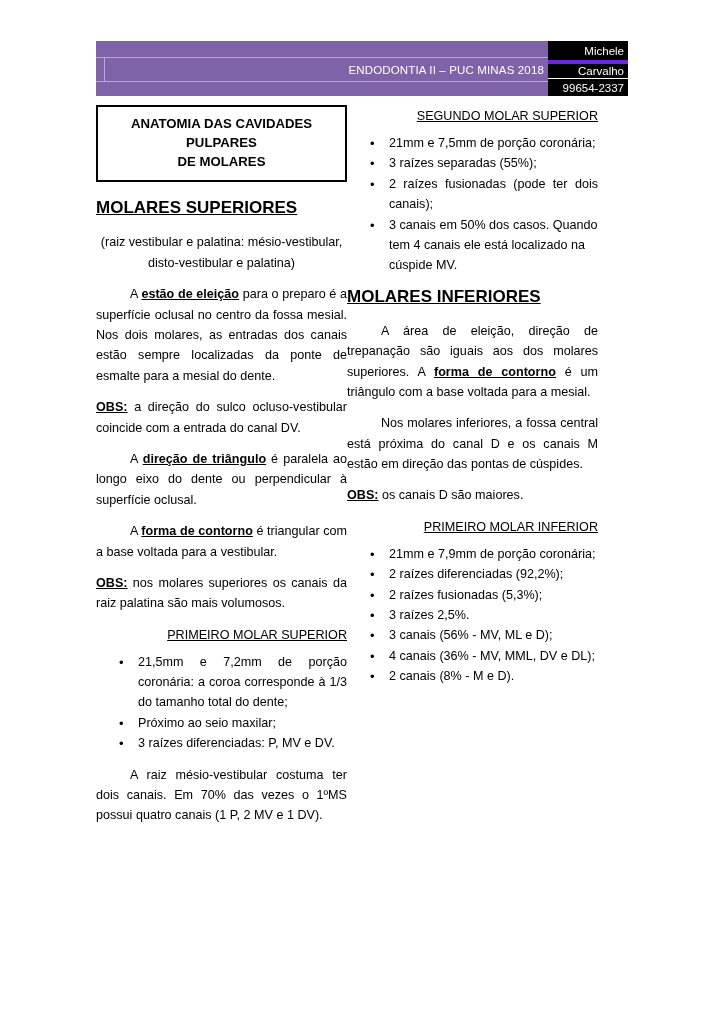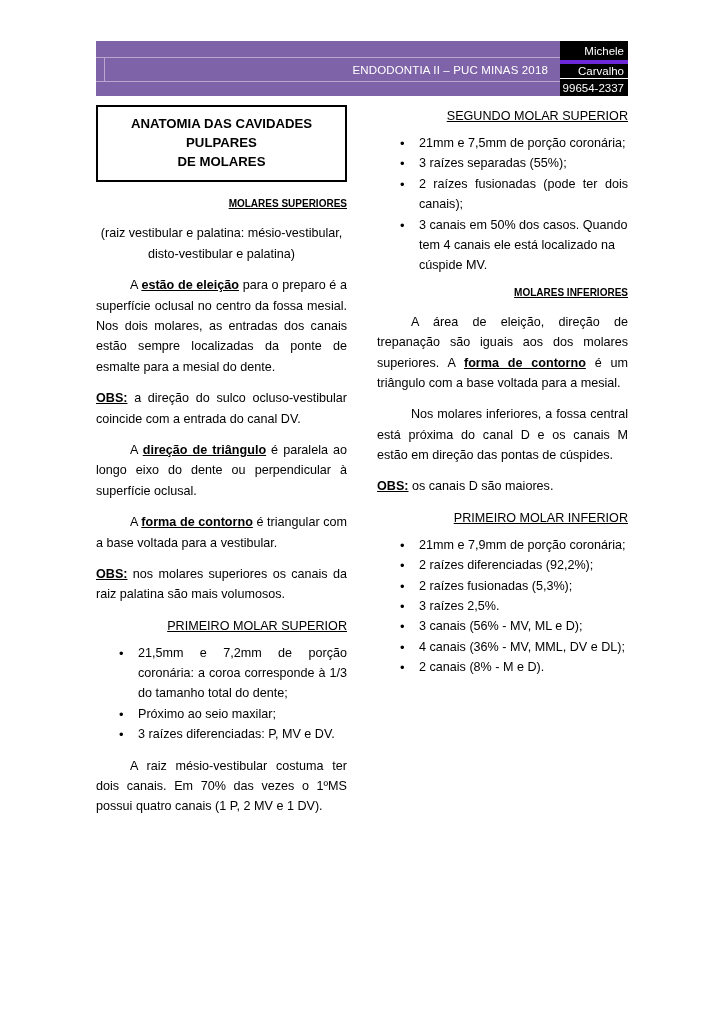--- a/index.html
+++ b/index.html
@@ -58,33 +58,33 @@
     height: 100%;
     border-right: 1px solid #b9a7d0;
     flex: 0 0 auto;
   }
   .hdr-mid-main {
     flex: 1 1 auto;
     height: 100%;
     display: flex;
     align-items: center;
     justify-content: flex-end;
-    padding-right: 12px;
+    padding-right: 4px;
     box-sizing: border-box;
   }
   .hdr-course-title {
     color: #ffffff;
     font-size: 11.5px;
     letter-spacing: 0.15px;
     white-space: nowrap;
   }
 
   .header-right {
     flex: 0 0 auto;
-    width: 68px;
+    width: 80px;
     background: #000000;
     display: flex;
     flex-direction: column;
     box-sizing: border-box;
   }
   .hdr-black-cell {
     color: #ffffff;
     font-size: 11.5px;
     text-align: right;
     padding-right: 4px;
@@ -98,44 +98,43 @@
   .hdr-black-2 { height: 19px; border-top: 4px solid #6d28d9; border-bottom: 1px solid #ffffff;}
   .hdr-black-3 { height: 17px; }
 
   
   .columns {
     position: absolute;
     left: 96px;
     top: 105px;
     width: 532px;
     display: flex;
-    gap: 30px;
   }
   .col {
     width: 251px;
     flex: 0 0 251px;
   }
 
   
   .title-box {
     border: 2px solid #000000;
     padding: 7px 6px 9px 6px;
     text-align: center;
     font-weight: bold;
     font-size: 13.2px;
     line-height: 1.45;
     margin-bottom: 16px;
     box-sizing: border-box;
   }
 
   
   .h-center {
-    text-align: right;
+    text-align: left;
     font-weight: bold;
-    font-size: 10px;
+    font-size: 17px;
     margin: 10px 0 14px 0;
   }
   .h-center span { text-decoration: underline; }
 
   .h-left {
     text-align: right;
     font-size: 12.6px;
     margin: 14px 0 10px 0;
   }
   .h-left span { text-decoration: underline; }

